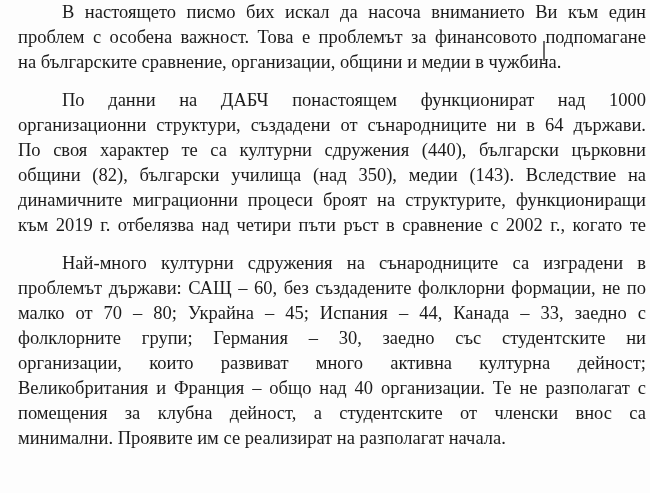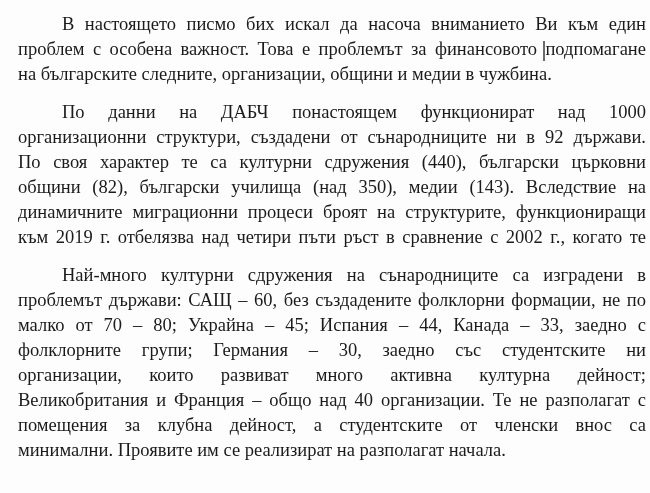--- a/index.html
+++ b/index.html
@@ -13,21 +13,21 @@
     background: #fdfdfd;
     overflow: hidden;
     font-family: "Liberation Serif", "DejaVu Serif", serif;
     font-size: 18.5px;
     line-height: 25px;
     color: #1b1b1b;
   }
   .doc {
     position: absolute;
     left: 18px;
-    top: 12px;
+    top: 0;
     width: 628px;
   }
   .para {
     margin: 0 0 13px 0;
   }
   .para:last-child {
     margin-bottom: 0;
   }
   .line {
     height: 25px;
@@ -52,25 +52,25 @@
   }
 </style>
 </head>
 <body>
 
 <div class="page" style="background: rgb(253, 253, 253); color: rgb(27, 27, 27);">
   <div class="doc" id="doc">
       <div class="para">
         <div class="line indent jl">В настоящето писмо бих искал да насоча вниманието Ви към един</div>
         <div class="line jl">проблем с особена важност. Това е проблемът за финансовото подпомагане</div>
-        <div class="line">на българските следните, организации, общини и медии в чужбина.</div>
+        <div class="line">на българските сравнение, организации, общини и медии в чужбина.</div>
       </div>
       <div class="para">
         <div class="line indent jl">По данни на ДАБЧ понастоящем функционират над 1000</div>
-        <div class="line jl">организационни структури, създадени от сънародниците ни в 92 държави.</div>
+        <div class="line jl">организационни структури, създадени от сънародниците ни в 64 държави.</div>
         <div class="line jl">По своя характер те са културни сдружения (440), български църковни</div>
         <div class="line jl">общини (82), български училища (над 350), медии (143). Вследствие на</div>
         <div class="line jl">динамичните миграционни процеси броят на структурите, функциониращи</div>
         <div class="line jl">към 2019 г. отбелязва над четири пъти ръст в сравнение с 2002 г., когато те</div>
       </div>
       <div class="para">
         <div class="line indent jl">Най-много културни сдружения на сънародниците са изградени в</div>
         <div class="line jl">проблемът държави: САЩ – 60, без създадените фолклорни формации, не по</div>
         <div class="line jl">малко от 70 – 80; Украйна – 45; Испания – 44, Канада – 33, заедно с</div>
         <div class="line jl">фолклорните групи; Германия – 30, заедно със студентските ни</div>

